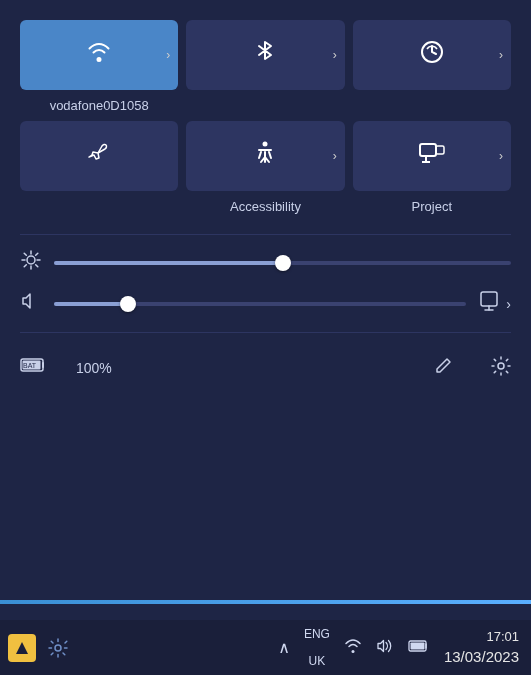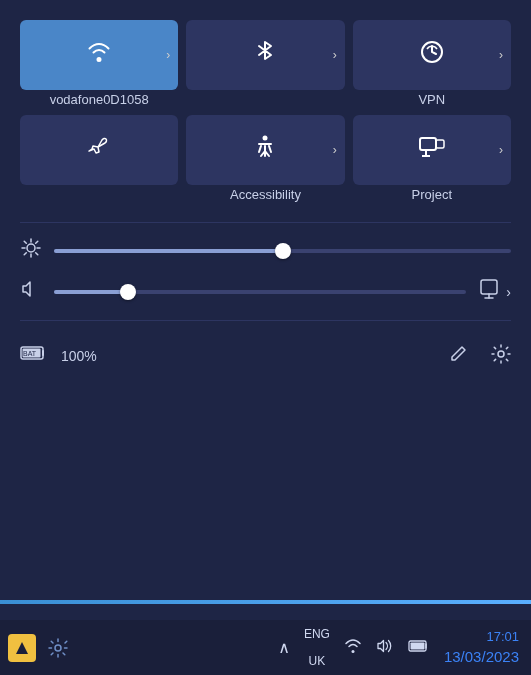--- a/index.html
+++ b/index.html
@@ -57,21 +57,21 @@
       top: 50%;
       transform: translateY(-50%);
       color: #ccc;
       font-size: 12px;
     }
 
     .tile-label {
       text-align: center;
       color: #c8d0e8;
       font-size: 13px;
-      margin-top: 2px;
+      margin-top: 8px;
     }
 
     .tile-wrapper {
       display: flex;
       flex-direction: column;
     }
 
     
     .slider-section {
       margin: 15px 0;
@@ -168,21 +168,21 @@
       font-size: 12px;
       line-height: 1.2;
       padding: 0 4px;
       gap: 12px;
     }
 
     .time-block {
       display: flex;
       flex-direction: column;
       align-items: flex-end;
-      color: #3b82f6;
+      color: #e5e5e5;
       font-size: 13px;
       line-height: 1.4;
       padding: 0 4px;
     }
 
     .divider {
       height: 1px;
       background: #2d3561;
       margin: 10px 0;
     }
@@ -223,21 +223,20 @@
       <div class="tile">
         <span class="tile-icon">
           <svg width="26" height="26" viewBox="0 0 26 26" fill="none">
             <circle cx="13" cy="13" r="10" stroke="white" stroke-width="2"></circle>
             <path d="M13 7v6l4 2" stroke="white" stroke-width="2" stroke-linecap="round"></path>
             <path d="M8 10 A6 6 0 0 1 18 10" stroke="white" stroke-width="1.5" fill="none"></path>
           </svg>
         </span>
         <span class="expand-arrow">›</span>
       </div>
-      <div class="tile-label">VPN</div>
     </div>
 
     <div class="tile-wrapper">
       <div class="tile">
         <span class="tile-icon">
           <svg width="26" height="26" viewBox="0 0 26 26" fill="none">
             <path d="M3 17l5-2 2 4 3-1-1-5 7-4c1.5-1 2-3 1-4s-3-.5-4 1l-4 7-5-1-1 3z" stroke="white" stroke-width="1.5" fill="none" stroke-linejoin="round"></path>
           </svg>
         </span>
       </div>
@@ -314,21 +313,21 @@
           <line x1="7" y1="20" x2="15" y2="20" stroke="#c8d0e8" stroke-width="1.5" stroke-linecap="round"></line>
           <line x1="11" y1="16" x2="11" y2="20" stroke="#c8d0e8" stroke-width="1.5" stroke-linecap="round"></line>
         </svg>
       </span>
       <span class="expand-arrow" style="color:#c8d0e8;font-size:14px;">›</span>
     </div>
   </div>
 
   <div class="divider"></div>
 
-  <div style="display:flex;align-items:center;gap:13px;padding:12px 0;">
+  <div style="display:flex;align-items:center;gap:28px;padding:12px 0;">
     <span style="color:#c8d0e8;font-size:22px;">
       <svg width="28" height="20" viewBox="0 0 28 20" fill="none">
         <rect x="1" y="4" width="22" height="12" rx="2" stroke="#c8d0e8" stroke-width="1.5"></rect>
         <rect x="2.5" y="5.5" width="18" height="9" rx="1" fill="#c8d0e8"></rect>
         <path d="M23 8v4" stroke="#c8d0e8" stroke-width="2" stroke-linecap="round"></path>
         <text x="3" y="13" font-size="7" fill="#1e2545" font-family="Arial">BAT</text>
       </svg>
     </span>
     <span style="color:#c8d0e8;font-size:14px;flex:1;">100%</span>
     <span style="color:#c8d0e8;font-size:18px;cursor:pointer;margin-right:10px;">

